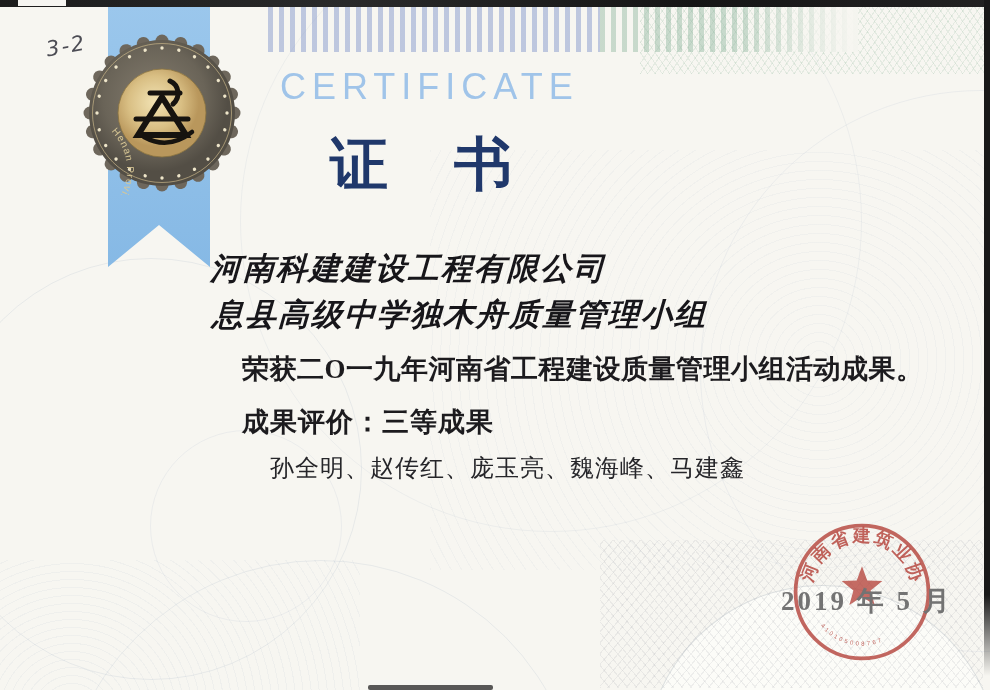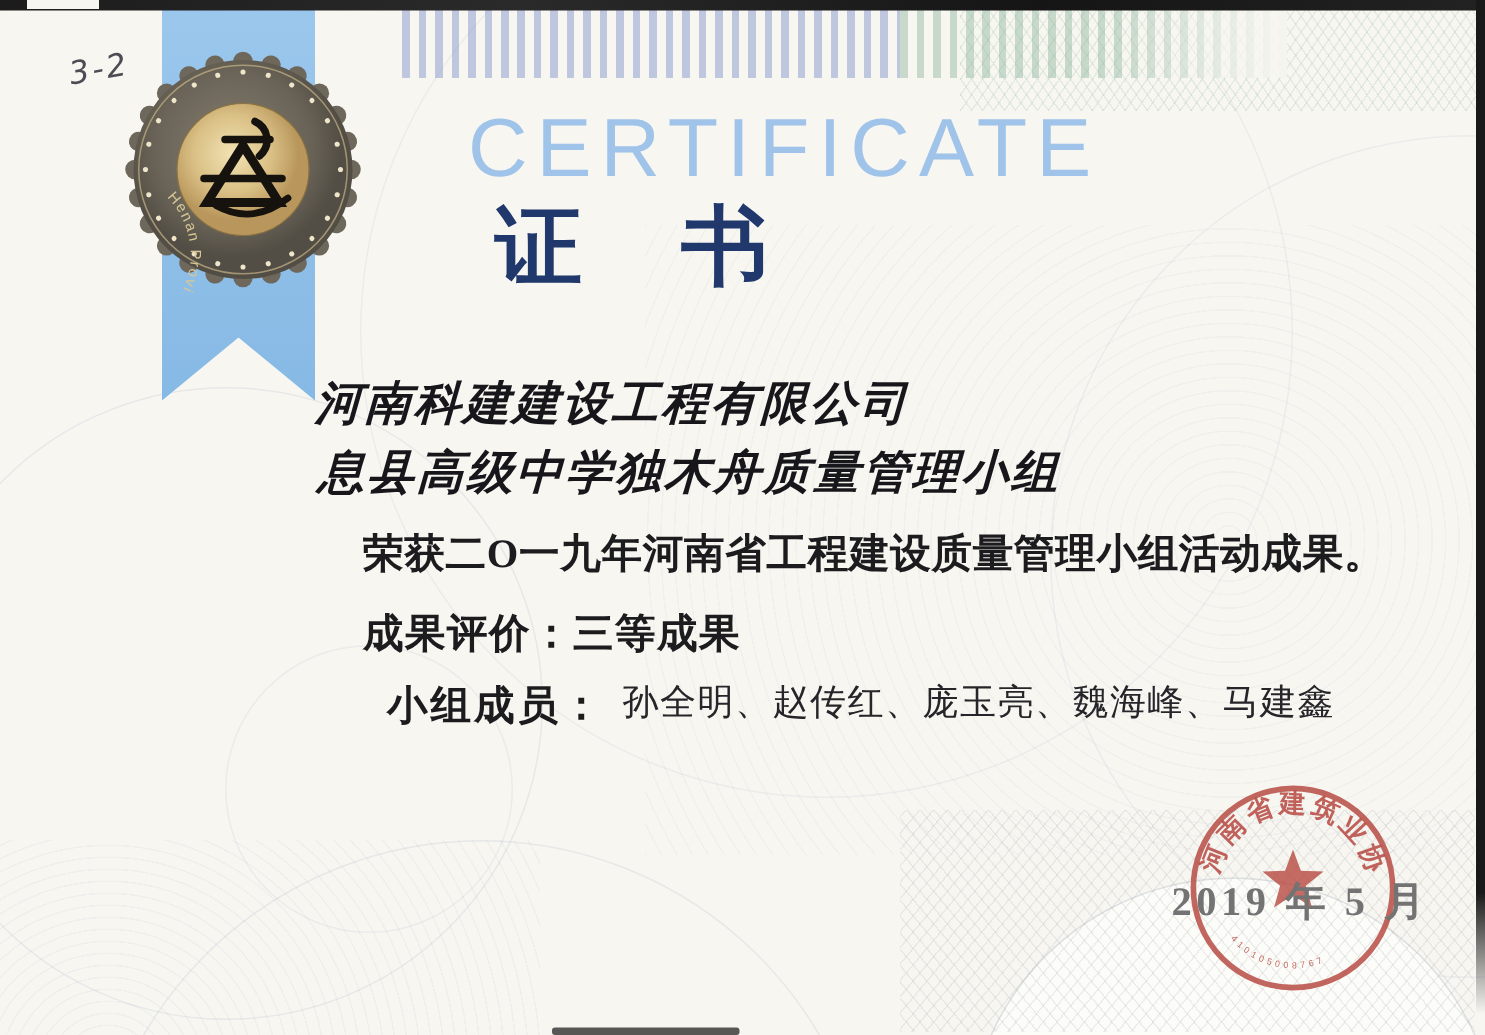--- a/index.html
+++ b/index.html
@@ -34,21 +34,21 @@
   
   .ribbon{left:108px;top:5px;width:102px;height:262px;
     background:linear-gradient(180deg,#9bc7ec,#86b9e5);
     clip-path:polygon(0 0,100% 0,100% 100%,50% 84%,0 100%);}
   .medal{left:80px;top:31px;width:164px;height:164px;}
   
   .note{left:46px;top:34px;font-family:"DejaVu Sans",sans-serif;font-style:italic;
     color:#4c4c54;font-size:21px;transform:rotate(-10deg);letter-spacing:2px;}
   
   .title-en{left:280px;top:66px;width:420px;font-family:"Liberation Sans","DejaVu Sans",sans-serif;
-    font-size:55px;font-weight:400;letter-spacing:6px;color:#a0c4e9;margin-left:32px;}
+    font-size:36px;font-weight:400;letter-spacing:6px;color:#a0c4e9;}
   .title-zh{left:330px;top:126px;display:flex;gap:66px;font-size:58px;font-weight:700;
     color:#20386b;font-family:"Liberation Serif",serif;}
   
   .callig{font-family:"DejaVu Serif","Liberation Serif",serif;font-weight:700;font-style:italic;
     color:#17161a;font-size:31px;letter-spacing:2px;transform:skewX(-2deg);}
   .recip1{left:210px;top:248px;}
   .recip2{left:212px;top:294px;}
   .song{font-family:"Liberation Serif","DejaVu Serif",serif;color:#1c1b1e;font-weight:600;}
   .award{left:242px;top:351px;font-size:27px;letter-spacing:0.5px;}
   .evaluation{left:242px;top:404px;font-size:27px;letter-spacing:1px;}
@@ -173,21 +173,20 @@
   <span>书</span>
 </div>
 
 <div class="abs callig recip1">河南科建建设工程有限公司</div>
 <div class="abs callig recip2">息县高级中学独木舟质量管理小组</div>
 
 <div class="abs song award">荣获二O一九年河南省工程建设质量管理小组活动成果。</div>
 <div class="abs song evaluation">成果评价：三等成果</div>
 
 <div class="abs members">
-  <span class="song members-label">小组成员：</span>
   <span class="names">
     <div>孙全明、赵传红、庞玉亮、魏海峰、马建鑫</div>
   </span>
 </div>
 
 <div class="abs seal">
   <svg width="150" height="150" viewBox="0 0 140 140">
     <defs>
       <path id="sealTop" d="M 23.7 61.8 A 47 47 0 0 1 116.3 61.8" fill="none"></path>
       <path id="sealBot" d="M 26.7 95 A 50 50 0 0 0 113.3 95" fill="none"></path>

